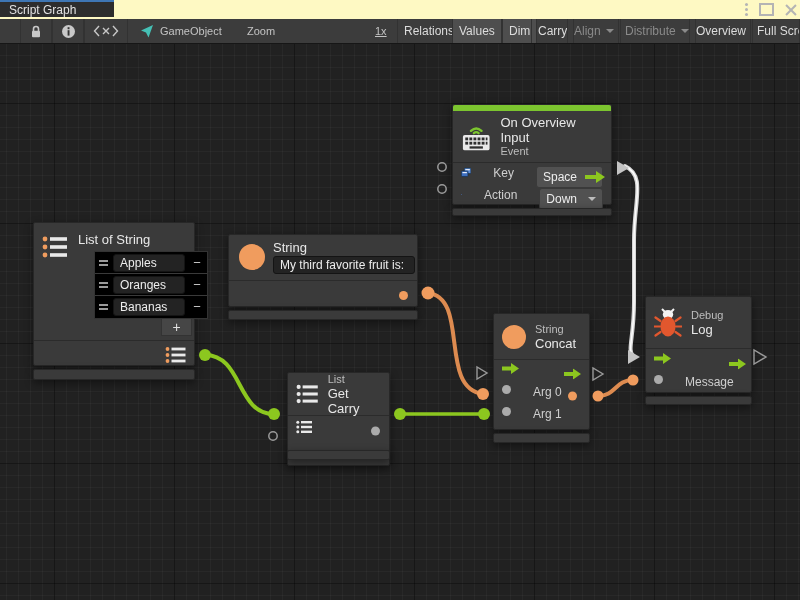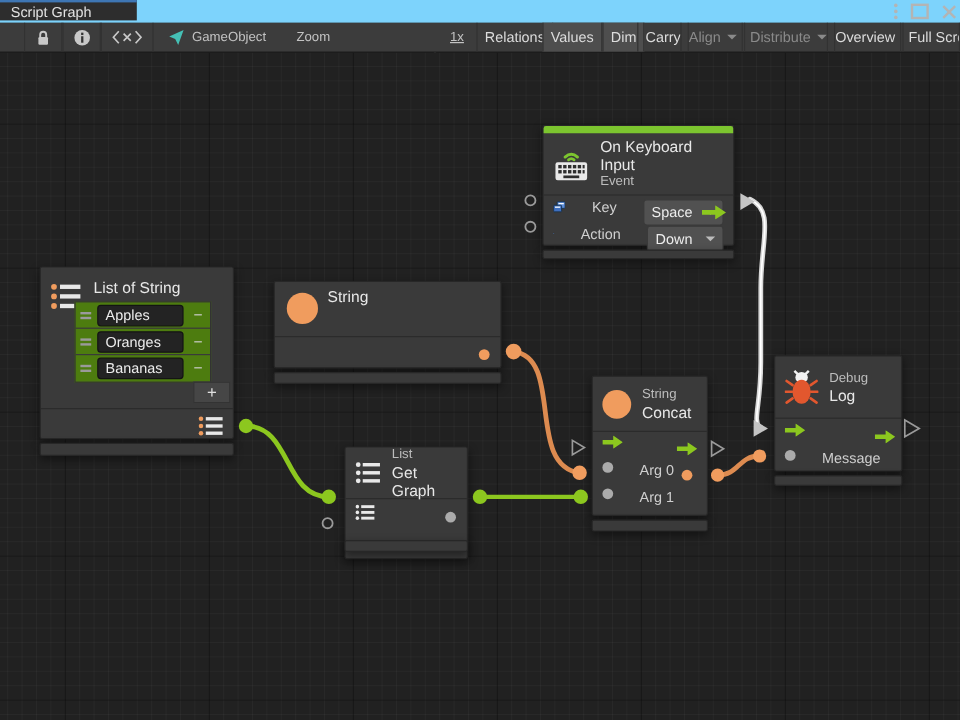--- a/index.html
+++ b/index.html
@@ -4,21 +4,21 @@
 <style>
   html,body{margin:0;padding:0;}
   body{
     width:800px;height:600px;position:relative;overflow:hidden;
     background:#161616;
     font-family:"Liberation Sans", sans-serif;
     -webkit-font-smoothing:antialiased;
     user-select:none;
   }
   
-  .tabstrip{position:absolute;left:0;top:0;width:800px;height:19px;background:#7dd3fc;}
+  .tabstrip{position:absolute;left:0;top:0;width:800px;height:19px;background:#fef9c3;}
   .tab{
     position:absolute;left:0;top:0;width:114px;height:17px;
     background:#2d2d2d;border-top:2px solid #3e76b4;
     color:#e2e2e2;font-size:12px;line-height:16px;padding-left:9px;box-sizing:border-box;
   }
   .winicons{position:absolute;top:0;height:19px;right:4px;display:flex;align-items:center;gap:11px;}
   .kebab{width:3px;height:3px;border-radius:50%;background:#b4b4b4;box-shadow:0 -5px 0 #b4b4b4,0 5px 0 #b4b4b4;}
   .maxbox{width:11px;height:9px;border:2px solid #b4b4b4;}
   .closex{position:relative;width:11px;height:11px;}
   .closex:before,.closex:after{content:"";position:absolute;left:5px;top:-1px;width:2px;height:14px;background:#b4b4b4;}
@@ -60,21 +60,21 @@
   .dot.gray{background:#ababab;}
   .dot.orange{background:#f09c5e;}
   .dot.teal{background:#3ec8b5;}
   .plabel{color:#cfcfcf;font-size:12px;}
   .vbox{background:#232323;border:1px solid #141414;border-radius:3px;padding:1px 6px;color:#ededed;font-size:12px;line-height:14px;}
   .dd{display:flex;align-items:center;gap:6px;background:#515151;border:1px solid #3a3a3a;border-radius:3px;padding:1px 6px;color:#ededed;font-size:12px;line-height:14px;}
   .flow-arrow{flex:0 0 auto;}
   .r-abs{position:absolute;top:50%;transform:translateY(-50%);}
   .topbar{position:absolute;left:0;top:0;right:0;height:6px;background:#7cc52f;border-radius:2px 2px 0 0;}
   
-  .lwidget{position:absolute;left:28px;top:28px;width:114px;background:#4d7c0f;border:1px solid #333;box-sizing:border-box;}
+  .lwidget{position:absolute;left:60px;top:28px;width:114px;background:#000000;border:1px solid #333;box-sizing:border-box;}
   .lrow{display:flex;align-items:center;height:22px;border-bottom:1px solid #3a3a3a;box-sizing:border-box;}
   .lrow:last-child{border-bottom:none;}
   .handle{width:16px;display:flex;flex-direction:column;gap:2px;align-items:center;flex:0 0 auto;}
   .handle i{display:block;width:9px;height:2px;background:#9a9a9a;}
   .lrow .vbox{width:58px;margin:0 2px;}
   .minusbtn{flex:1;text-align:center;color:#cfcfcf;font-size:13px;line-height:20px;}
   .plusbtn{position:absolute;left:127px;top:95px;width:31px;height:18px;background:#464646;border:1px solid #333;
            color:#e0e0e0;font-size:14px;line-height:16px;text-align:center;box-sizing:border-box;}
   svg{display:block;}
   .overlay{position:absolute;left:0;top:0;z-index:40;pointer-events:none;}
@@ -160,21 +160,21 @@
         <rect x="4.5" y="21" width="3" height="3"></rect>
           <rect x="8.8" y="21" width="3" height="3"></rect>
         <rect x="13.1" y="21" width="3" height="3"></rect>
           <rect x="17.4" y="21" width="3" height="3"></rect>
         <rect x="21.7" y="21" width="3" height="3"></rect>
           <rect x="26" y="21" width="1.8" height="3"></rect>
         <rect x="9" y="25.8" width="14" height="2.4"></rect>
       </g>
     </svg>
     <div>
-      <div class="ntitle">On Keyboard Input</div>
+      <div class="ntitle">On Overview Input</div>
       <div class="ncat">Event</div>
     </div>
   </div>
   <div class="prow" style="margin-top:3px;">
     <svg width="14" height="13" viewBox="0 0 14 13">
       <rect x="4.5" y="0.5" width="9" height="7.5" rx="1" fill="#5b8dd9" stroke="#17324f"></rect>
       <rect x="6" y="2" width="6" height="1.4" fill="#fff"></rect>
       <rect x="0.5" y="4.5" width="9" height="7.5" rx="1" fill="#3e6fbf" stroke="#17324f"></rect>
       <rect x="2" y="6" width="6" height="1.4" fill="#fff"></rect>
     </svg>
@@ -255,41 +255,42 @@
           <rect x="6.5" y="13.6" width="14" height="2.8" fill="#e9e9e9"></rect>
       </g>
     </svg>
   </div>
 </div>
 <div class="nfoot" style="left:33px;top:369px;width:162px;height:11px;"></div>
 
 <div class="node" style="left:228px;top:234px;width:190px;height:73px;">
   <div style="position:absolute;left:10px;top:9px;width:26px;height:26px;border-radius:50%;background:#f09c5e;"></div>
   <div class="ntitle" style="position:absolute;left:44px;top:5px;">String</div>
+  <div class="vbox" style="position:absolute;left:44px;top:21px;width:128px;">My third favorite fruit is:</div>
   <div style="position:absolute;left:0;right:0;top:45px;height:27px;border-top:1px solid #2b2b2b;">
     <span class="dot orange" style="position:absolute;right:9px;top:10px;"></span>
   </div>
 </div>
 <div class="nfoot" style="left:228px;top:310px;width:190px;height:10px;"></div>
 
 <div class="node" style="left:287px;top:372px;width:103px;height:94px;">
   <div class="nhead" style="height:43px;">
     <svg width="24" height="22" viewBox="0 0 24 22">
       <g fill="#e9e9e9">
         <circle cx="2.8" cy="3.5" r="2.2"></circle>
           <rect x="7" y="1.9" width="16" height="3.2"></rect>
         <circle cx="2.8" cy="11" r="2.2"></circle>
           <rect x="7" y="9.4" width="16" height="3.2"></rect>
         <circle cx="2.8" cy="18.5" r="2.2"></circle>
           <rect x="7" y="16.9" width="16" height="3.2"></rect>
       </g>
     </svg>
     <div>
       <div class="ncat">List</div>
-      <div class="ntitle">Get Graph</div>
+      <div class="ntitle">Get Carry</div>
     </div>
   </div>
   <div class="prow" style="margin-top:4px;">
     <svg width="17" height="14" viewBox="0 0 17 14">
       <g fill="#e9e9e9">
         <circle cx="1.8" cy="2.2" r="1.5"></circle>
           <rect x="5" y="1" width="11" height="2.4"></rect>
         <circle cx="1.8" cy="7" r="1.5"></circle>
           <rect x="5" y="5.8" width="11" height="2.4"></rect>
         <circle cx="1.8" cy="11.8" r="1.5"></circle>

